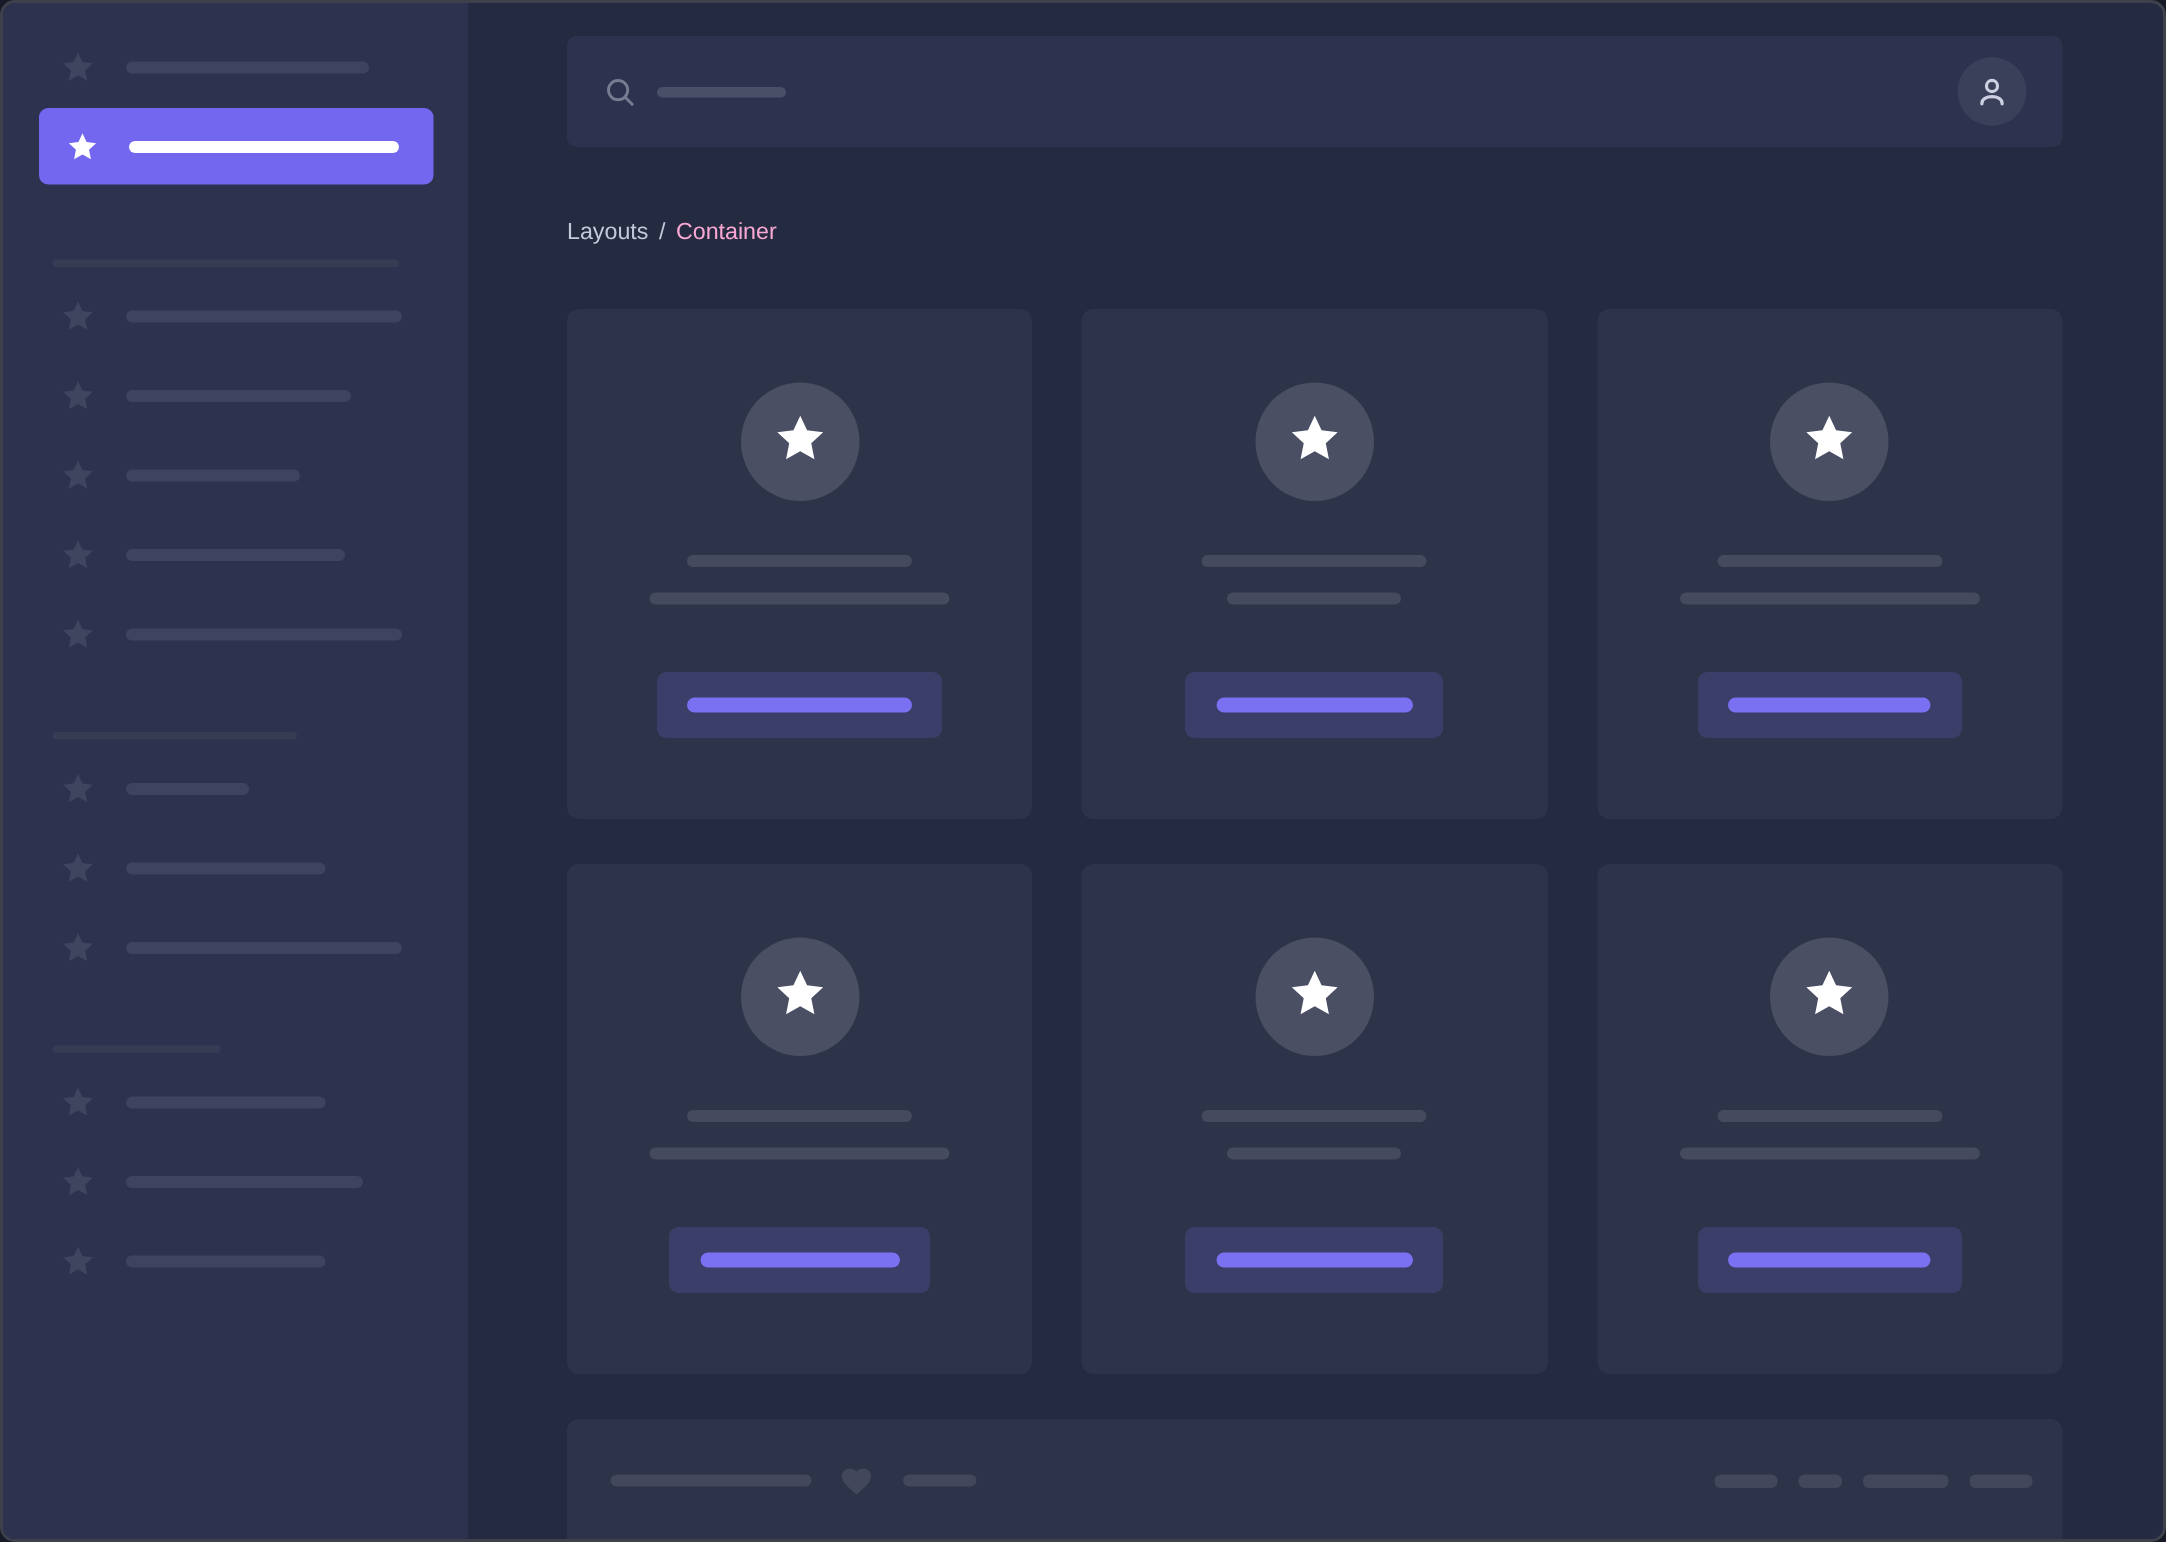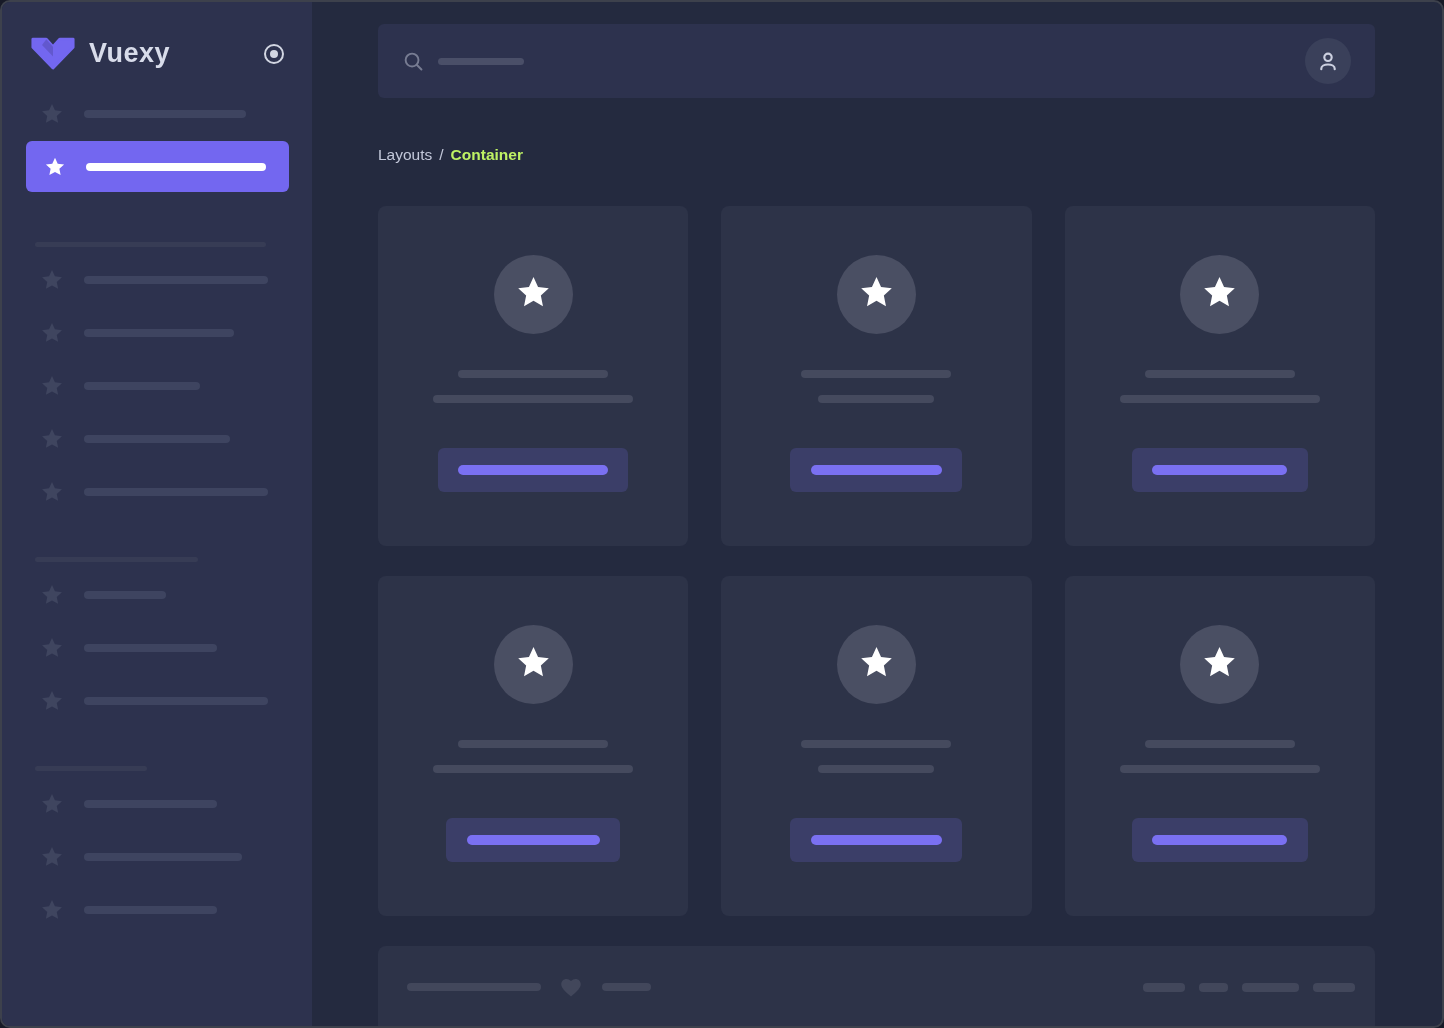--- a/index.html
+++ b/index.html
@@ -32,21 +32,21 @@
   .main{flex:1;min-width:0;padding:22px 67px 0 66px}
   .search-bar{height:74px;background:var(--panel-bg);border-radius:6px;display:flex;
               align-items:center;padding:0 24px;cursor:text}
   .search-icon{width:23px;height:23px;color:#777c92;flex:none}
   .search-icon svg{width:100%;height:100%}
   .search-sk{width:86px;height:7px;border-radius:3.5px;background:#4a4f68;margin-left:13px;flex:none}
   .avatar{margin-left:auto;width:46px;height:46px;border-radius:50%;background:#3a405a;
           display:flex;align-items:center;justify-content:center;color:#ccd0e0;cursor:pointer}
   .avatar svg{width:26px;height:26px}
   .breadcrumb{margin-top:48px;font-size:15.5px;color:#c3c8da;display:flex;gap:7px;align-items:baseline}
-  .breadcrumb .current{font-weight:700;color:#bef264}
+  .breadcrumb .current{font-weight:400;color:#f9a8d4}
   .card-grid{margin-top:42px;display:grid;grid-template-columns:repeat(3,1fr);
              column-gap:33px;row-gap:30px}
   .card{height:340px;background:var(--card-bg);border-radius:8px}
   .card-avatar{width:79px;height:79px;border-radius:50%;background:#4a4f63;margin:49px auto 0;
                display:flex;align-items:center;justify-content:center;color:#fff}
   .card-avatar svg{width:37px;height:37px;fill:currentColor}
   .card .line{height:8px;border-radius:4px;background:#454a5e;margin:17px auto 0}
   .card .line.first{margin-top:36px}
   .card-button{display:flex;align-items:center;justify-content:center;height:44px;border:none;
                border-radius:6px;background:var(--button-bg);margin:45px auto 0;padding:0;cursor:pointer}
@@ -60,35 +60,20 @@
   .heart svg{width:100%;height:100%;fill:currentColor}
   .right-group{margin-left:auto;display:flex;gap:14px;align-items:center}
   .right-group .fbar{height:9px}
 </style>
 </head>
 <body>
 
 <div class="frame">
 
   <aside class="sidebar">
-    <div class="logo-row">
-      <span class="logo-icon">
-        <svg viewBox="0 0 48 36">
-          <path d="M3 3h14l7 8 7-8h14v8.5L24 33 3 11.5z" fill="#7367f0" stroke="#7367f0" stroke-width="3" stroke-linejoin="round"></path>
-          <path d="M17 3l7 8v10L12.5 9z" fill="#000" opacity="0.14"></path>
-        </svg>
-      </span>
-      <span class="logo-text">Vuexy</span>
-      <span class="radio-toggle">
-        <svg viewBox="0 0 24 24" fill="none">
-          <circle cx="12" cy="12" r="9" stroke="currentColor" stroke-width="2"></circle>
-          <circle cx="12" cy="12" r="4" fill="currentColor"></circle>
-        </svg>
-      </span>
-    </div>
     <nav id="side-nav">
         <div class="side-item top-item">
           <span class="star"><svg viewBox="0 0 24 24">
               <path d="M12 2l2.95 6.36 6.97.83-5.15 4.77 1.37 6.88L12 17.4l-6.14 3.44 1.37-6.88L2.08 9.19l6.97-.83z"></path>
             </svg></span>
           <span class="sk" style="width: 162px;"></span>
         </div>
         <div class="active-item">
           <span class="star"><svg viewBox="0 0 24 24">
               <path d="M12 2l2.95 6.36 6.97.83-5.15 4.77 1.37 6.88L12 17.4l-6.14 3.44 1.37-6.88L2.08 9.19l6.97-.83z"></path>

